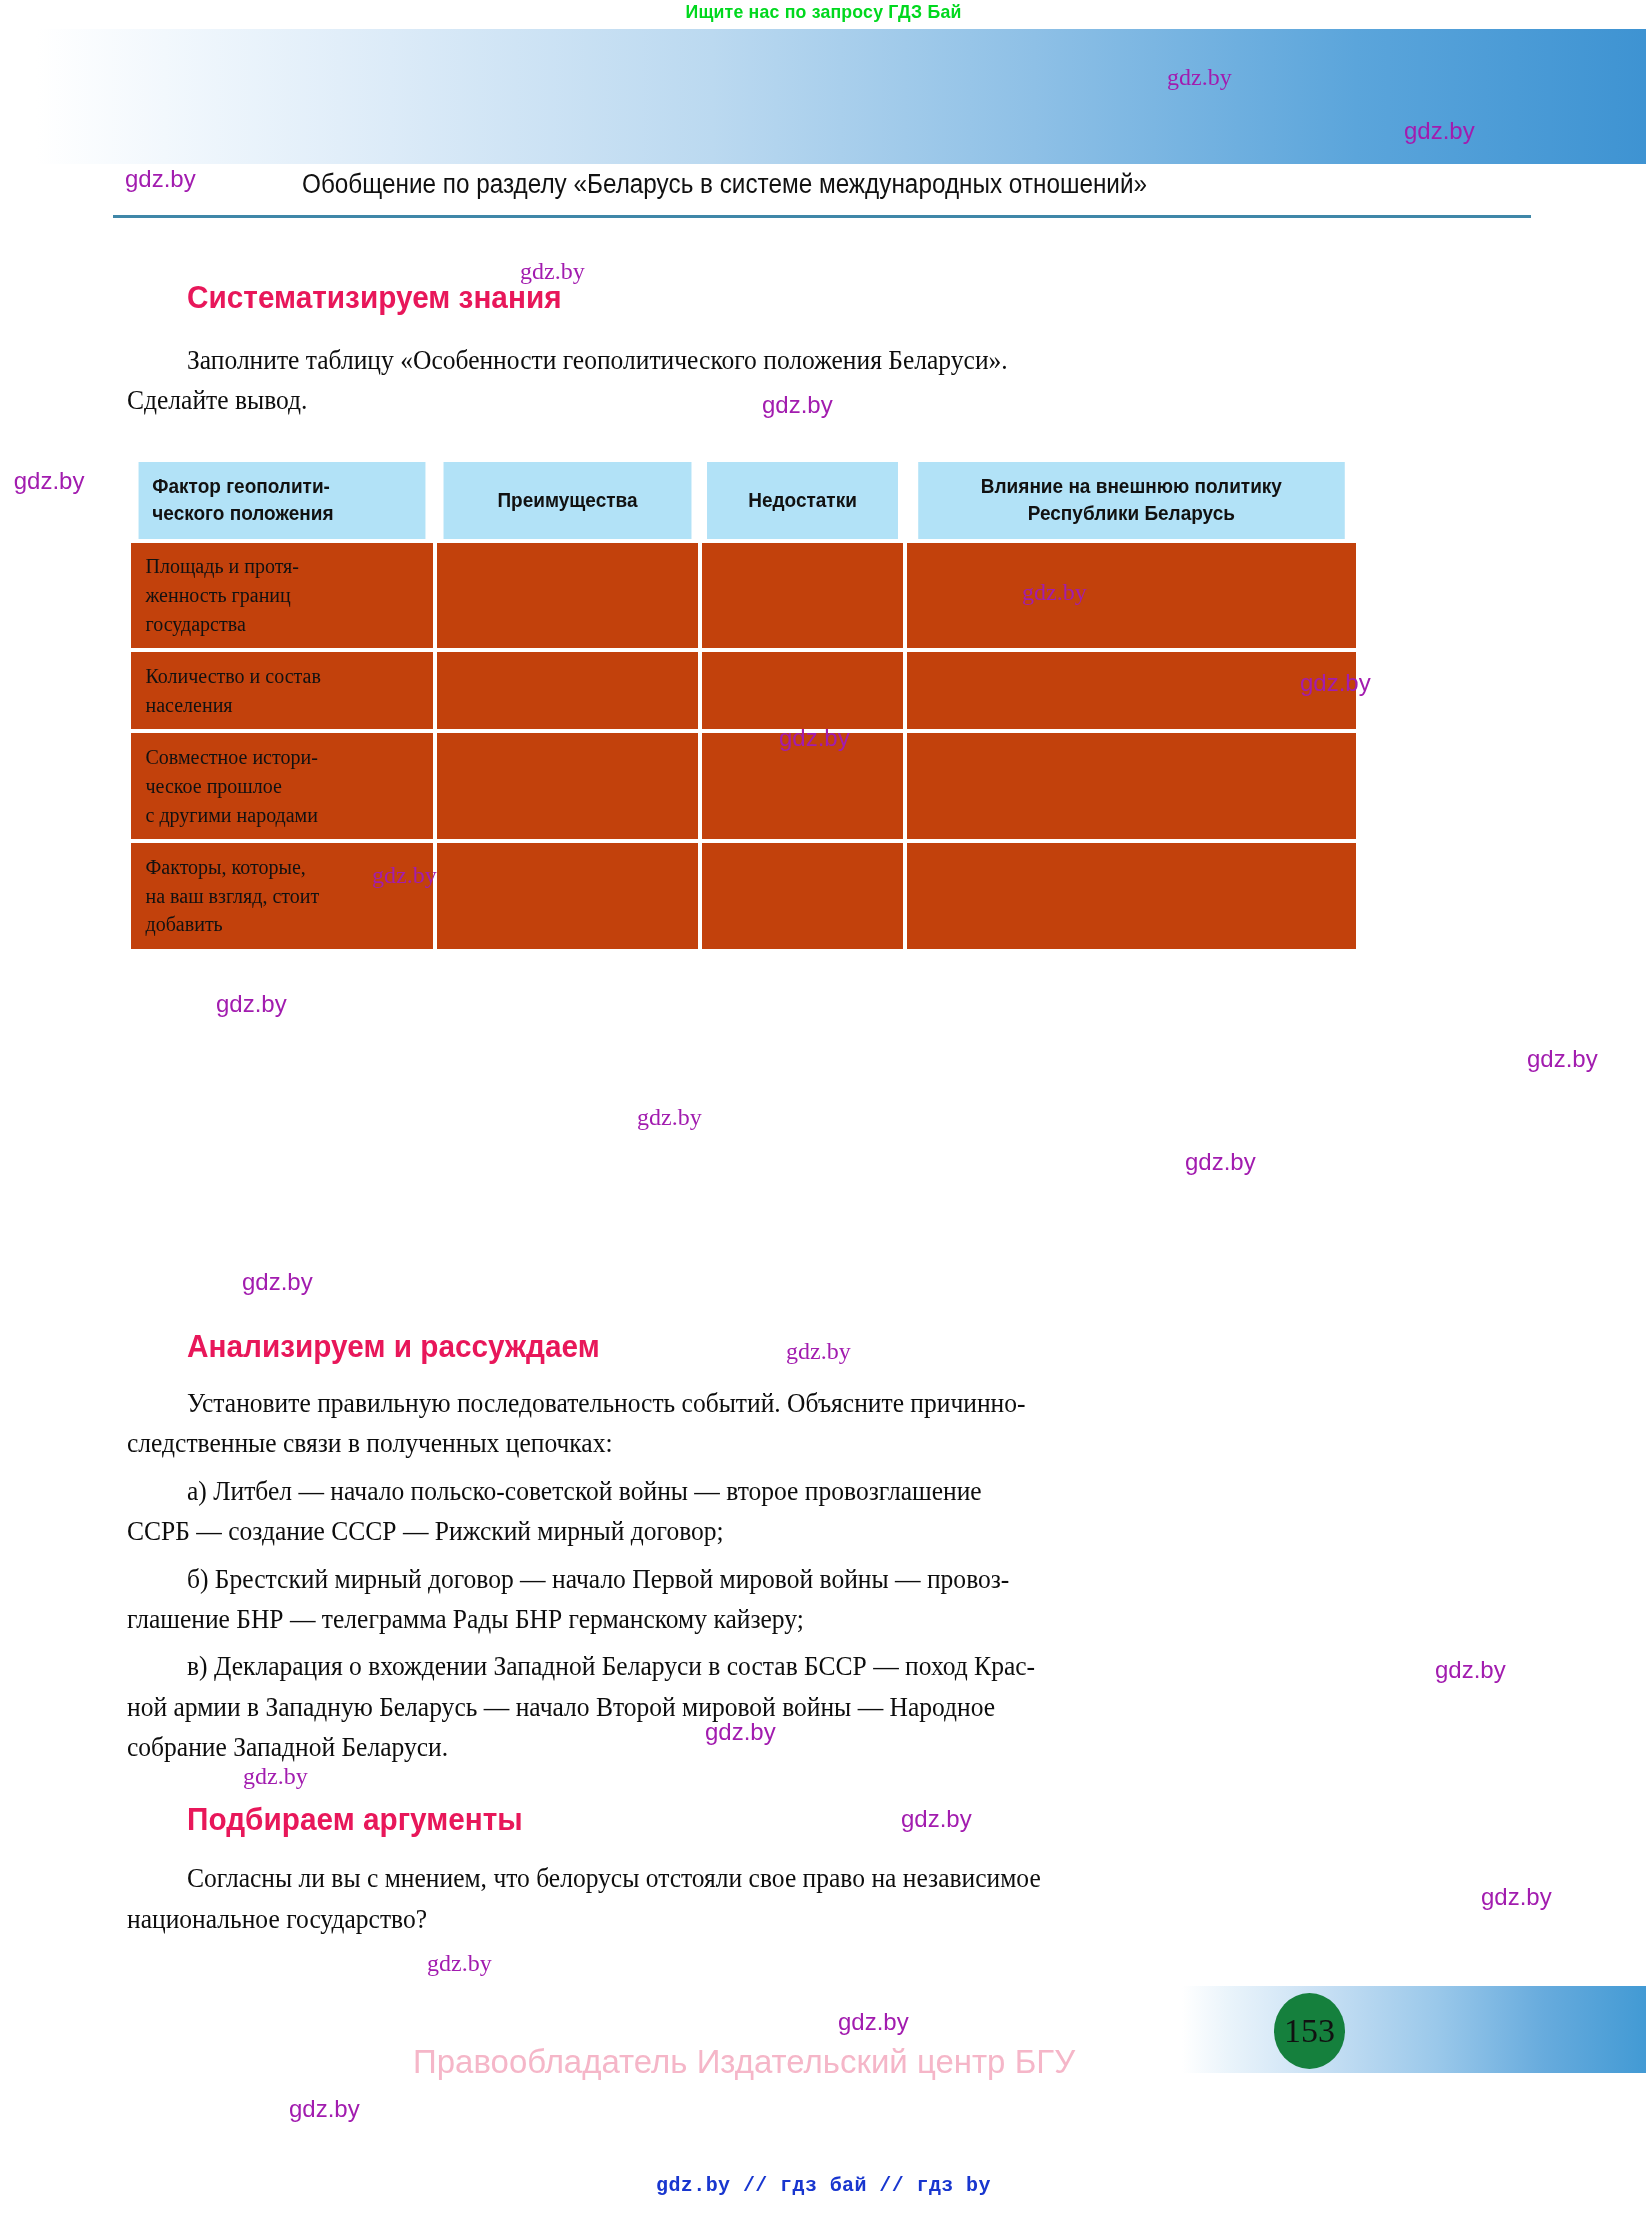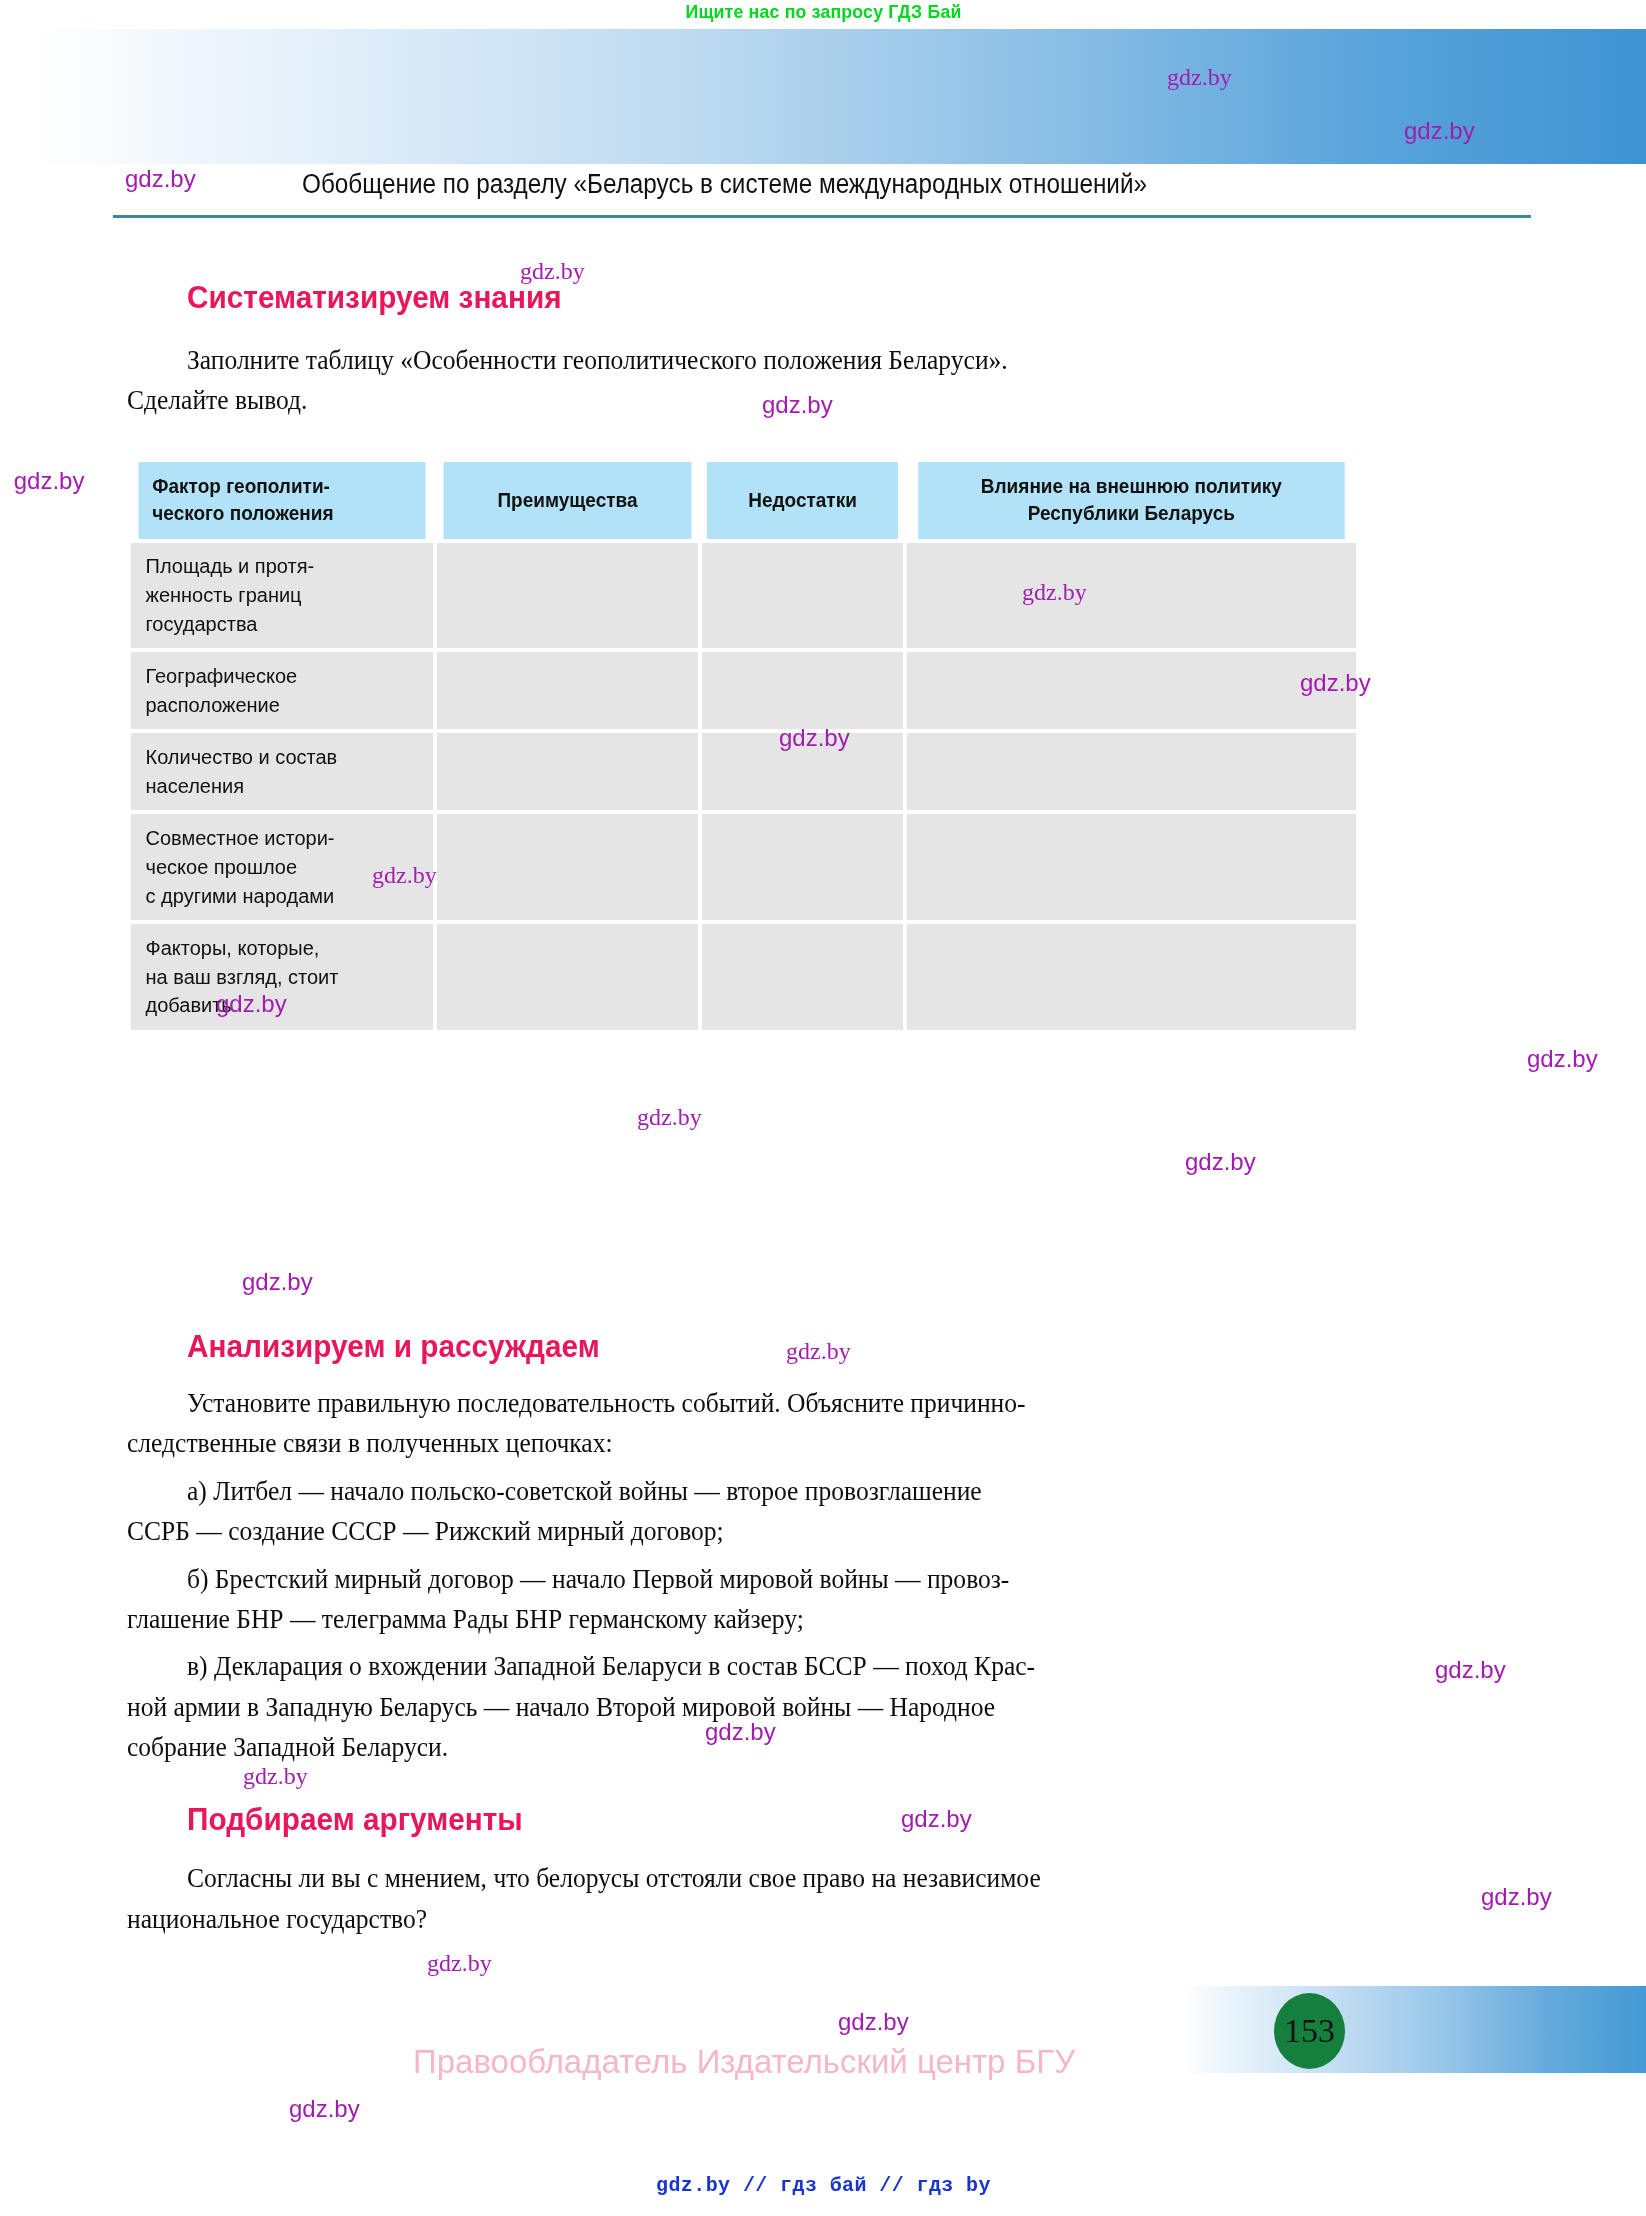--- a/index.html
+++ b/index.html
@@ -117,22 +117,22 @@
     vertical-align: middle;
     padding: 11.3px 8px;
     line-height: 1.35;
     transform: scaleX(0.95);
   }
   table.geotable th.col-factor {
     text-align: left;
     padding-left: 14.5px;
   }
   table.geotable td {
-    background: #e5e5e5;
-    font-family: Liberation Sans, sans-serif;
+    background: #c2410c;
+    font-family: Liberation Serif, serif;
     font-size: 20px;
     color: #111111;
     vertical-align: top;
     padding: 9.7px 8px 9.7px 14.5px;
     line-height: 1.44;
   }
   table.geotable td.empty-cell { padding: 0; }
 
   col.c1 { width: 227px; }
   col.c2 { width: 196px; }
@@ -233,26 +233,20 @@
         <tr>
           <th class="col-factor">Фактор геополити-<br>ческого положения</th>
           <th>Преимущества</th>
           <th>Недостатки</th>
           <th>Влияние на внешнюю политику<br>Республики Беларусь</th>
         </tr>
       </thead>
       <tbody>
         <tr>
           <td>Площадь и протя-<br>женность границ<br>государства</td>
-          <td class="empty-cell"></td>
-          <td class="empty-cell"></td>
-          <td class="empty-cell"></td>
-        </tr>
-        <tr>
-          <td>Географическое<br>расположение</td>
           <td class="empty-cell"></td>
           <td class="empty-cell"></td>
           <td class="empty-cell"></td>
         </tr>
         <tr>
           <td>Количество и состав<br>населения</td>
           <td class="empty-cell"></td>
           <td class="empty-cell"></td>
           <td class="empty-cell"></td>
         </tr>

